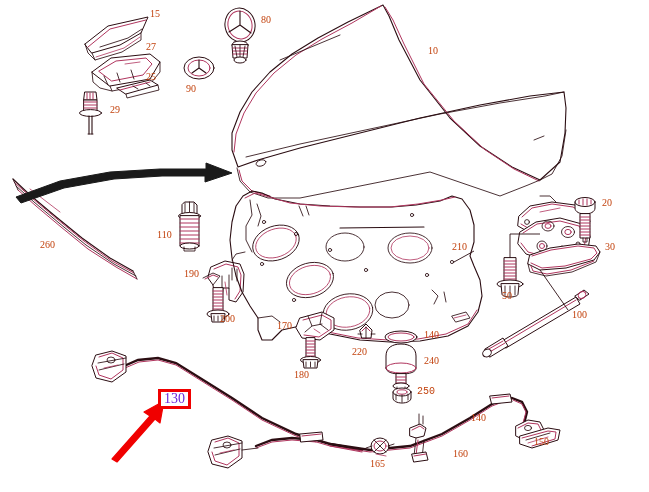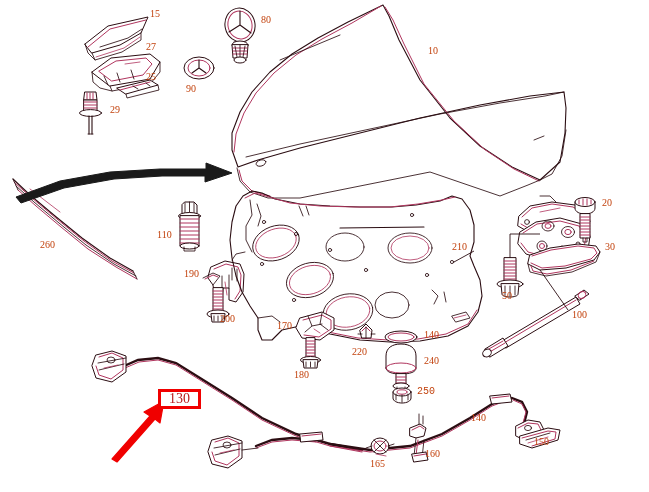--- a/index.html
+++ b/index.html
@@ -16,28 +16,28 @@
     font-family:"Liberation Serif", serif;
     font-size:10px;
     color:#c2410c;
     white-space:nowrap;
     line-height:1;
     letter-spacing:0px;
   }
   #hl-130{
     position:absolute;
     left:158px;top:389px;
-    width:43px;height:20px;
+    width:33px;height:20px;
     border:3px solid #f00000;
     background:#ffffff;
     box-sizing:border-box;
     display:flex;align-items:center;justify-content:center;
     font-family:"Liberation Serif", serif;
     font-size:14px;
-    color:#b91c1c;
+    color:#6d28d9;
     line-height:1;
   }
 </style>
 </head>
 <body>
 
 <div id="sheet">
 
   <svg id="art" viewBox="0 0 649 492">
     <defs>
@@ -390,18 +390,18 @@
   <div class="lbl" style="left:424px;top:330px;">140</div>
   <div class="lbl" style="left:424px;top:356px;">240</div>
   <div class="lbl" style="left:417px;top:387px;font-family:Liberation Mono, monospace;">250</div>
   <div class="lbl" style="left:452px;top:242px;">210</div>
   <div class="lbl" style="left:602px;top:198px;">20</div>
   <div class="lbl" style="left:605px;top:242px;">30</div>
   <div class="lbl" style="left:502px;top:291px;">50</div>
   <div class="lbl" style="left:572px;top:310px;">100</div>
   <div class="lbl" style="left:471px;top:398px;margin-top:15px;">140</div>
   <div class="lbl" style="left:534px;top:437px;">150</div>
-  <div class="lbl" style="left:425px;top:449px;">160</div>
+  <div class="lbl" style="left:453px;top:449px;">160</div>
   <div class="lbl" style="left:370px;top:459px;">165</div>
 
   <div id="hl-130">130</div>
 
 </div>
 
 </body></html>

